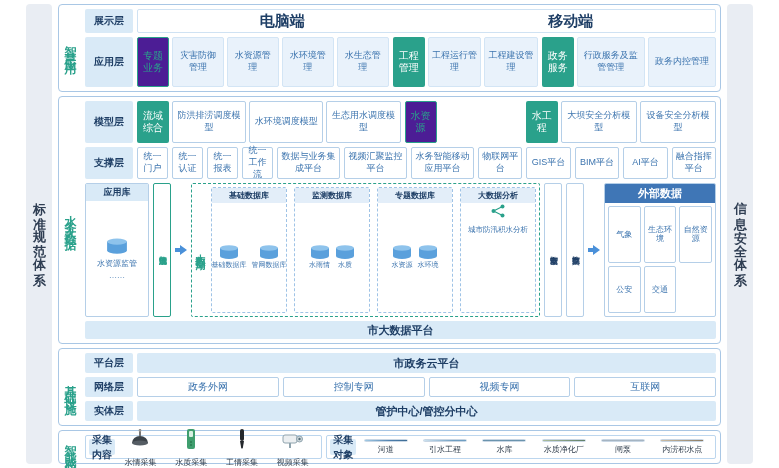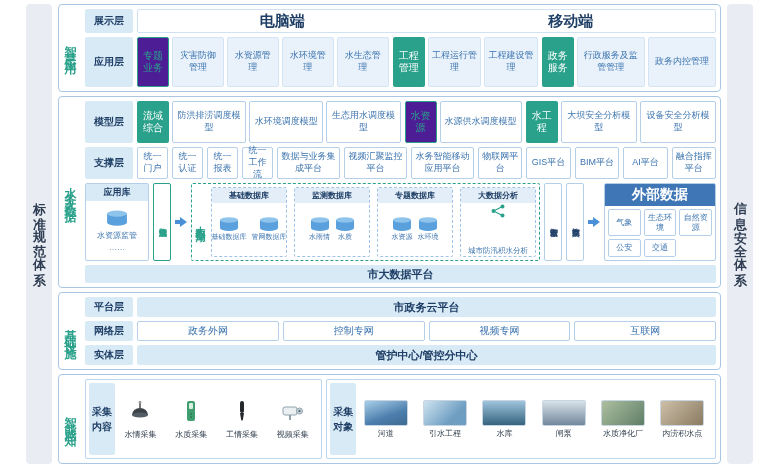--- a/index.html
+++ b/index.html
@@ -49,25 +49,25 @@
 
   .lake { flex:1; border:1px dashed #2aa18b; border-radius:2px; display:flex; min-width:0; }
   .lake-label { flex:0 0 16px; writing-mode:vertical-rl; text-orientation:upright; color:#2aa18b; font-weight:bold; font-size:10px;
                 display:flex; align-items:center; justify-content:center; letter-spacing:2px; }
   .lake-boxes { flex:1; display:flex; gap:7px; padding:3px; min-width:0; }
   .lakebox { flex:1; border:1px dashed #9fc3e6; border-radius:2px; display:flex; flex-direction:column; align-items:center; min-width:0; overflow:hidden; }
   .lakebox-head { width:100%; background:#e3eef9; color:#1f3f66; font-weight:bold; font-size:8px; text-align:center; padding:2px 0; }
   .cyl-row { flex:1; display:flex; gap:5px; align-items:center; justify-content:center; }
   .cyl { display:flex; flex-direction:column; align-items:center; gap:1px; }
   .cyl-label { font-size:7px; color:#3c74ae; white-space:nowrap; }
-  .analysis-body { flex:1; display:flex; flex-direction:column; align-items:center; justify-content:space-between; gap:3px;
+  .analysis-body { flex:1; display:flex; flex-direction:column; align-items:center; justify-content:flex-start; gap:3px;
                    color:#3c74ae; font-size:7.5px; text-align:center; padding:0 2px; line-height:1.3; }
 
   .external { flex:0 0 112px; border:1px solid #b5cfe8; border-radius:2px; display:flex; flex-direction:column; overflow:hidden; }
-  .external-head { background:#3f76b6; color:#fff; font-size:14px; font-weight:bold; text-align:center; padding:2px 0; }
+  .external-head { background:#3f76b6; color:#fff; font-size:11px; font-weight:bold; text-align:center; padding:2px 0; }
   .external-grid { flex:1; display:grid; grid-template-columns:repeat(3,1fr); gap:3px; padding:3px; }
   .external-item { border:1px solid #b5cfe8; color:#3c74ae; font-size:8px; display:flex; align-items:center; justify-content:center;
                    text-align:center; border-radius:2px; padding:1px; line-height:1.2; }
 
   .bar { flex:1; background:#d9eaf7; color:#1f3f66; font-weight:bold; font-size:11px; display:flex; align-items:center;
          justify-content:center; border-radius:2px; min-height:18px; }
   .net-item { flex:1; border:1px solid #b5cfe8; color:#3c74ae; font-size:10px; display:flex; align-items:center; justify-content:center; border-radius:2px; }
 
   .sense-box { border:1px solid #bcd6ee; border-radius:2px; display:flex; padding:3px; min-width:0; }
   .sense-tag { flex:0 0 26px; background:#d9eaf7; color:#1f3f66; font-weight:bold; font-size:10px; display:flex; align-items:center;
@@ -117,35 +117,34 @@
           </div>
           <div class="group" style="flex:18">
             <div class="ghead solid">政务服务</div>
             <div class="aitem">行政服务及监管管理</div>
             <div class="aitem">政务内控管理</div>
           </div>
         </div>
       </div>
     </section>
 
-    <section class="sec" style="height:192px">
+    <section class="sec" style="height:248px">
       <div class="sec-title">水务大数据</div>
       <div class="sec-body">
 
         <div class="row" style="height:42px">
           <div class="tag">模型层</div>
           <div class="group" style="flex:3.6">
             <div class="ghead solid">流域综合</div>
             <div class="mitem">防洪排涝调度模型</div>
             <div class="mitem">水环境调度模型</div>
             <div class="mitem">生态用水调度模型</div>
           </div>
           <div class="group" style="flex:1.6">
             <div class="ghead outline">水资源</div>
-            <div class="mitem">水源供水调度模型</div>
           </div>
           <div class="group" style="flex:2.6">
             <div class="ghead solid">水工程</div>
             <div class="mitem">大坝安全分析模型</div>
             <div class="mitem">设备安全分析模型</div>
           </div>
         </div>
 
         <div class="row" style="height:32px">
           <div class="tag">支撑层</div>
@@ -370,28 +369,28 @@
             </div>
             <div class="sense-item">
               <div class="thumb thumb-canal"></div>
               <span class="sense-label">引水工程</span>
             </div>
             <div class="sense-item">
               <div class="thumb thumb-reservoir"></div>
               <span class="sense-label">水库</span>
             </div>
             <div class="sense-item">
+              <div class="thumb thumb-plant"></div>
+              <span class="sense-label">水质净化厂</span>
+            </div>
+            <div class="sense-item">
               <div class="thumb thumb-gate"></div>
               <span class="sense-label">闸泵</span>
             </div>
             <div class="sense-item">
-              <div class="thumb thumb-plant"></div>
-              <span class="sense-label">水质净化厂</span>
-            </div>
-            <div class="sense-item">
               <div class="thumb thumb-flood"></div>
               <span class="sense-label">内涝积水点</span>
             </div>
           </div>
 
         </div>
       </div>
     </section>
 
   </div>

